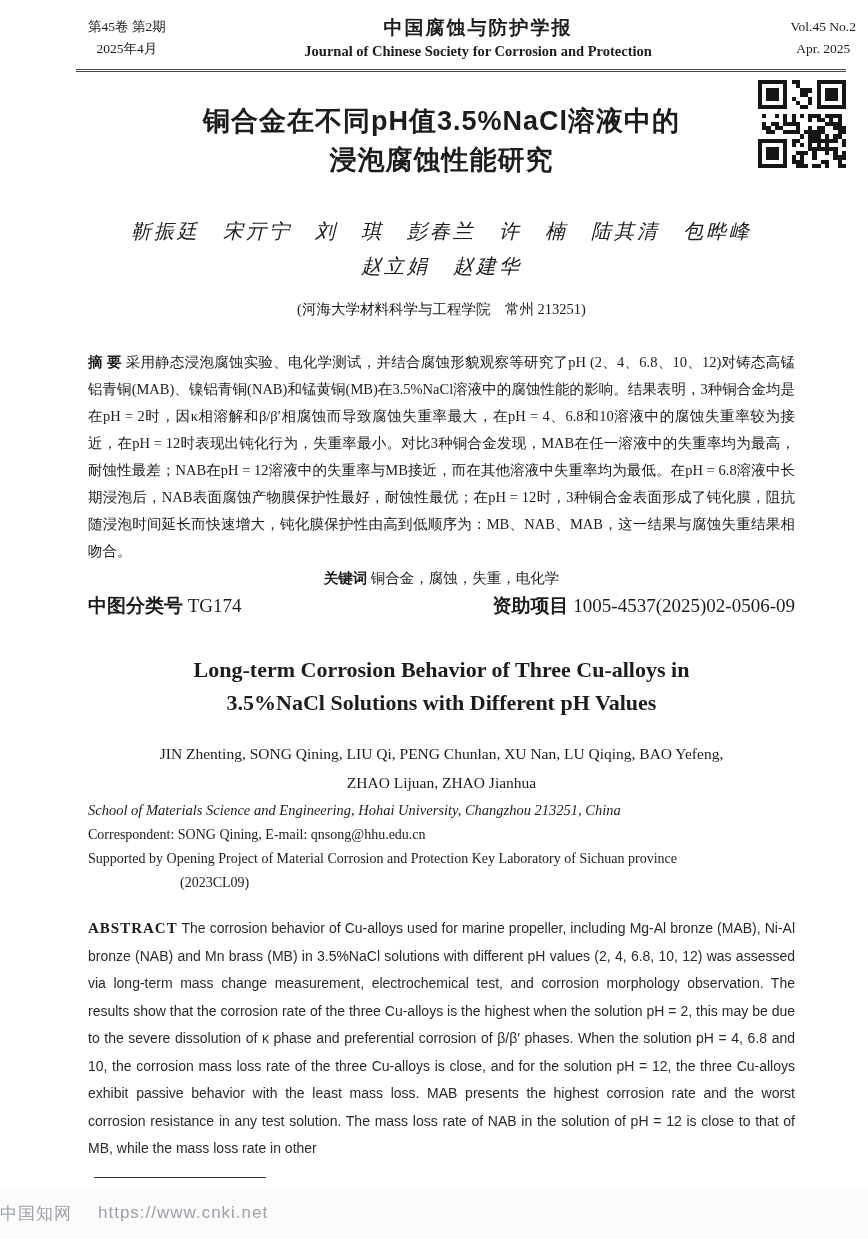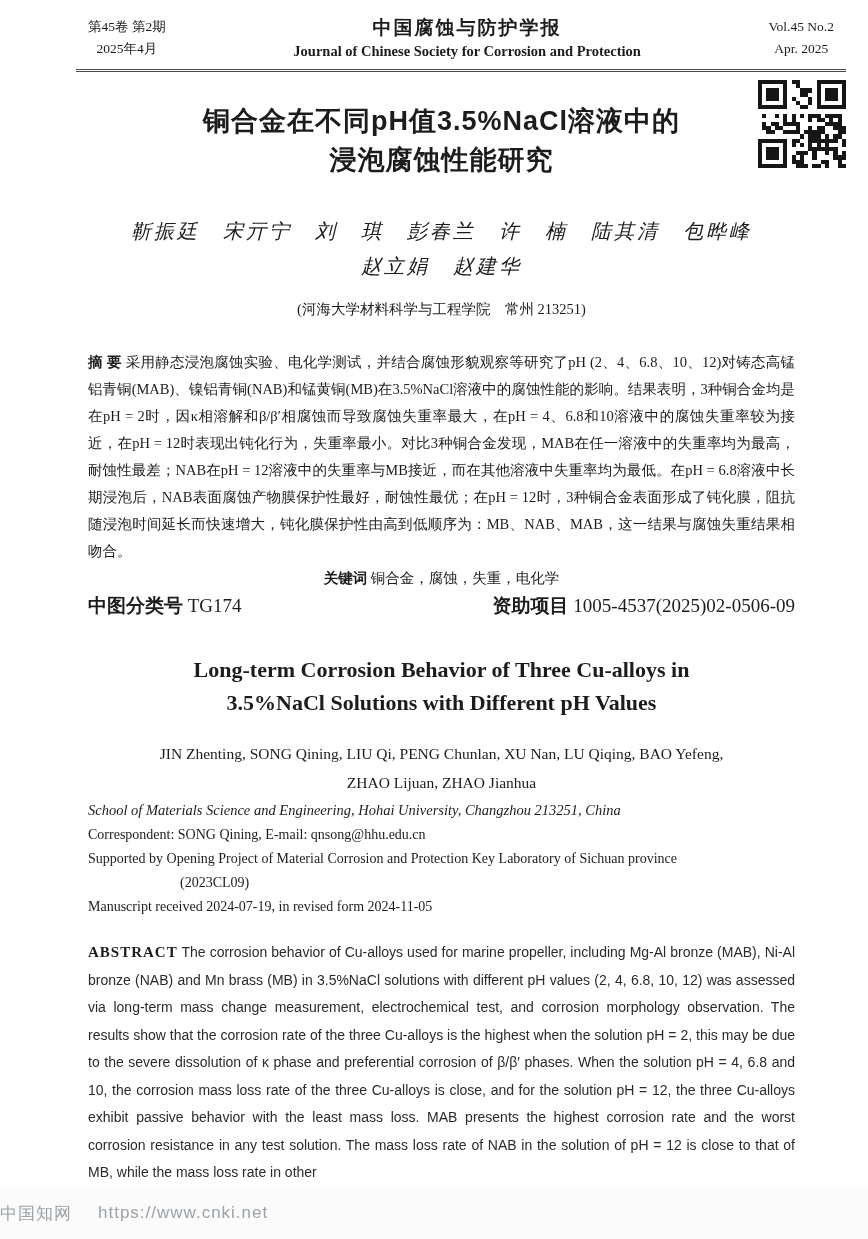--- a/index.html
+++ b/index.html
@@ -8,21 +8,21 @@
     width:868px;height:1239px;
     margin:0 auto;
     background:#ffffff;
     color:#1c1c1c;
     font-family:"Liberation Serif","DejaVu Serif",serif;
     overflow:hidden;
   }
   
   .header{
     display:flex;justify-content:space-between;align-items:flex-start;
-    padding:16px 34px 0 88px;
+    padding:16px 12px 0 88px;
   }
   .header .col{line-height:22px;font-size:13.5px;white-space:nowrap;}
   .header .left{text-align:center;}
   .header .right{text-align:center;}
   .header .center{text-align:center;flex:1;}
   .journal-cn{font-size:19px;font-weight:700;letter-spacing:2px;line-height:24px;}
   .journal-en{font-size:14.5px;font-weight:700;line-height:22px;}
   .rule{
     margin:7px 22px 0 76px;
     border-top:3px double #4a4a4a;
@@ -608,21 +608,20 @@
       <div>JIN Zhenting, SONG Qining, LIU Qi, PENG Chunlan, XU Nan, LU Qiqing, BAO Yefeng,</div>
       <div>ZHAO Lijuan, ZHAO Jianhua</div>
     </div>
 
     <div class="affil-en">School of Materials Science and Engineering, Hohai University, Changzhou 213251, China</div>
 
     <div class="meta-en">
       <div>Correspondent: SONG Qining, E-mail: qnsong@hhu.edu.cn</div>
       <div>Supported by Opening Project of Material Corrosion and Protection Key Laboratory of Sichuan province</div>
       <div class="indent">(2023CL09)</div>
-      <div>Manuscript received 2024-07-19, in revised form 2024-11-05</div>
     </div>
 
     <div class="abstract-en">
       <span class="enlabel">ABSTRACT</span>
       <span>The corrosion behavior of Cu-alloys used for marine propeller, including Mg-Al bronze (MAB), Ni-Al bronze (NAB) and Mn brass (MB) in 3.5%NaCl solutions with different pH values (2, 4, 6.8, 10, 12) was assessed via long-term mass change measurement, electrochemical test, and corrosion morphology observation. The results show that the corrosion rate of the three Cu-alloys is the highest when the solution pH = 2, this may be due to the severe dissolution of κ phase and preferential corrosion of β/β′ phases. When the solution pH = 4, 6.8 and 10, the corrosion mass loss rate of the three Cu-alloys is close, and for the solution pH = 12, the three Cu-alloys exhibit passive behavior with the least mass loss. MAB presents the highest corrosion rate and the worst corrosion resistance in any test solution. The mass loss rate of NAB in the solution of pH = 12 is close to that of MB, while the mass loss rate in other</span>
     </div>
 
     <div class="foot-sep"></div>
 
     <div class="footnotes">

